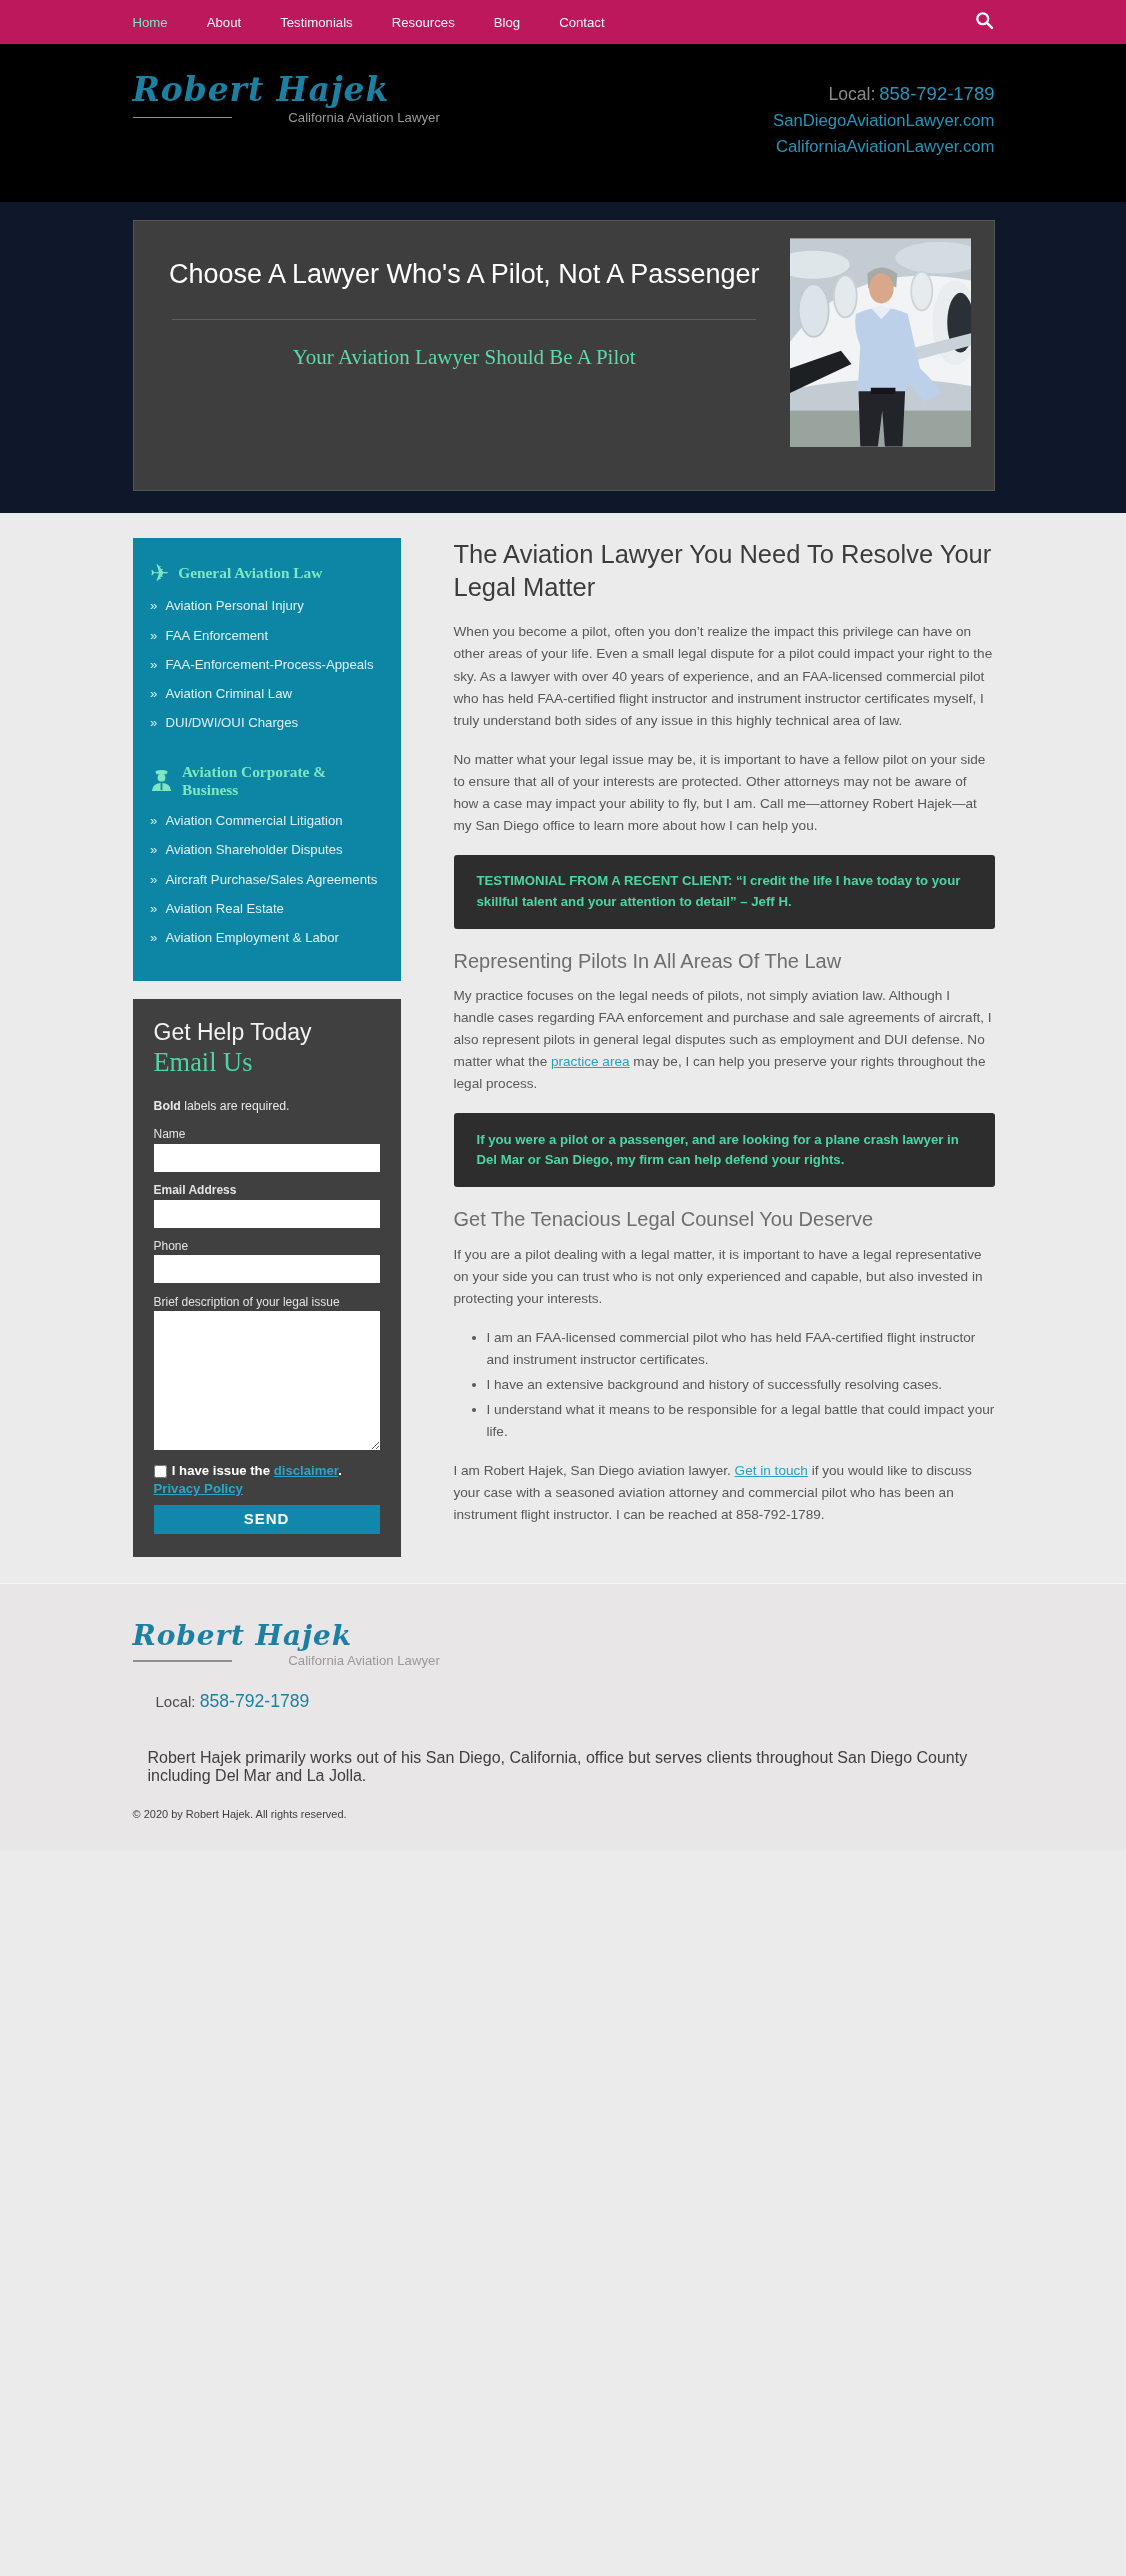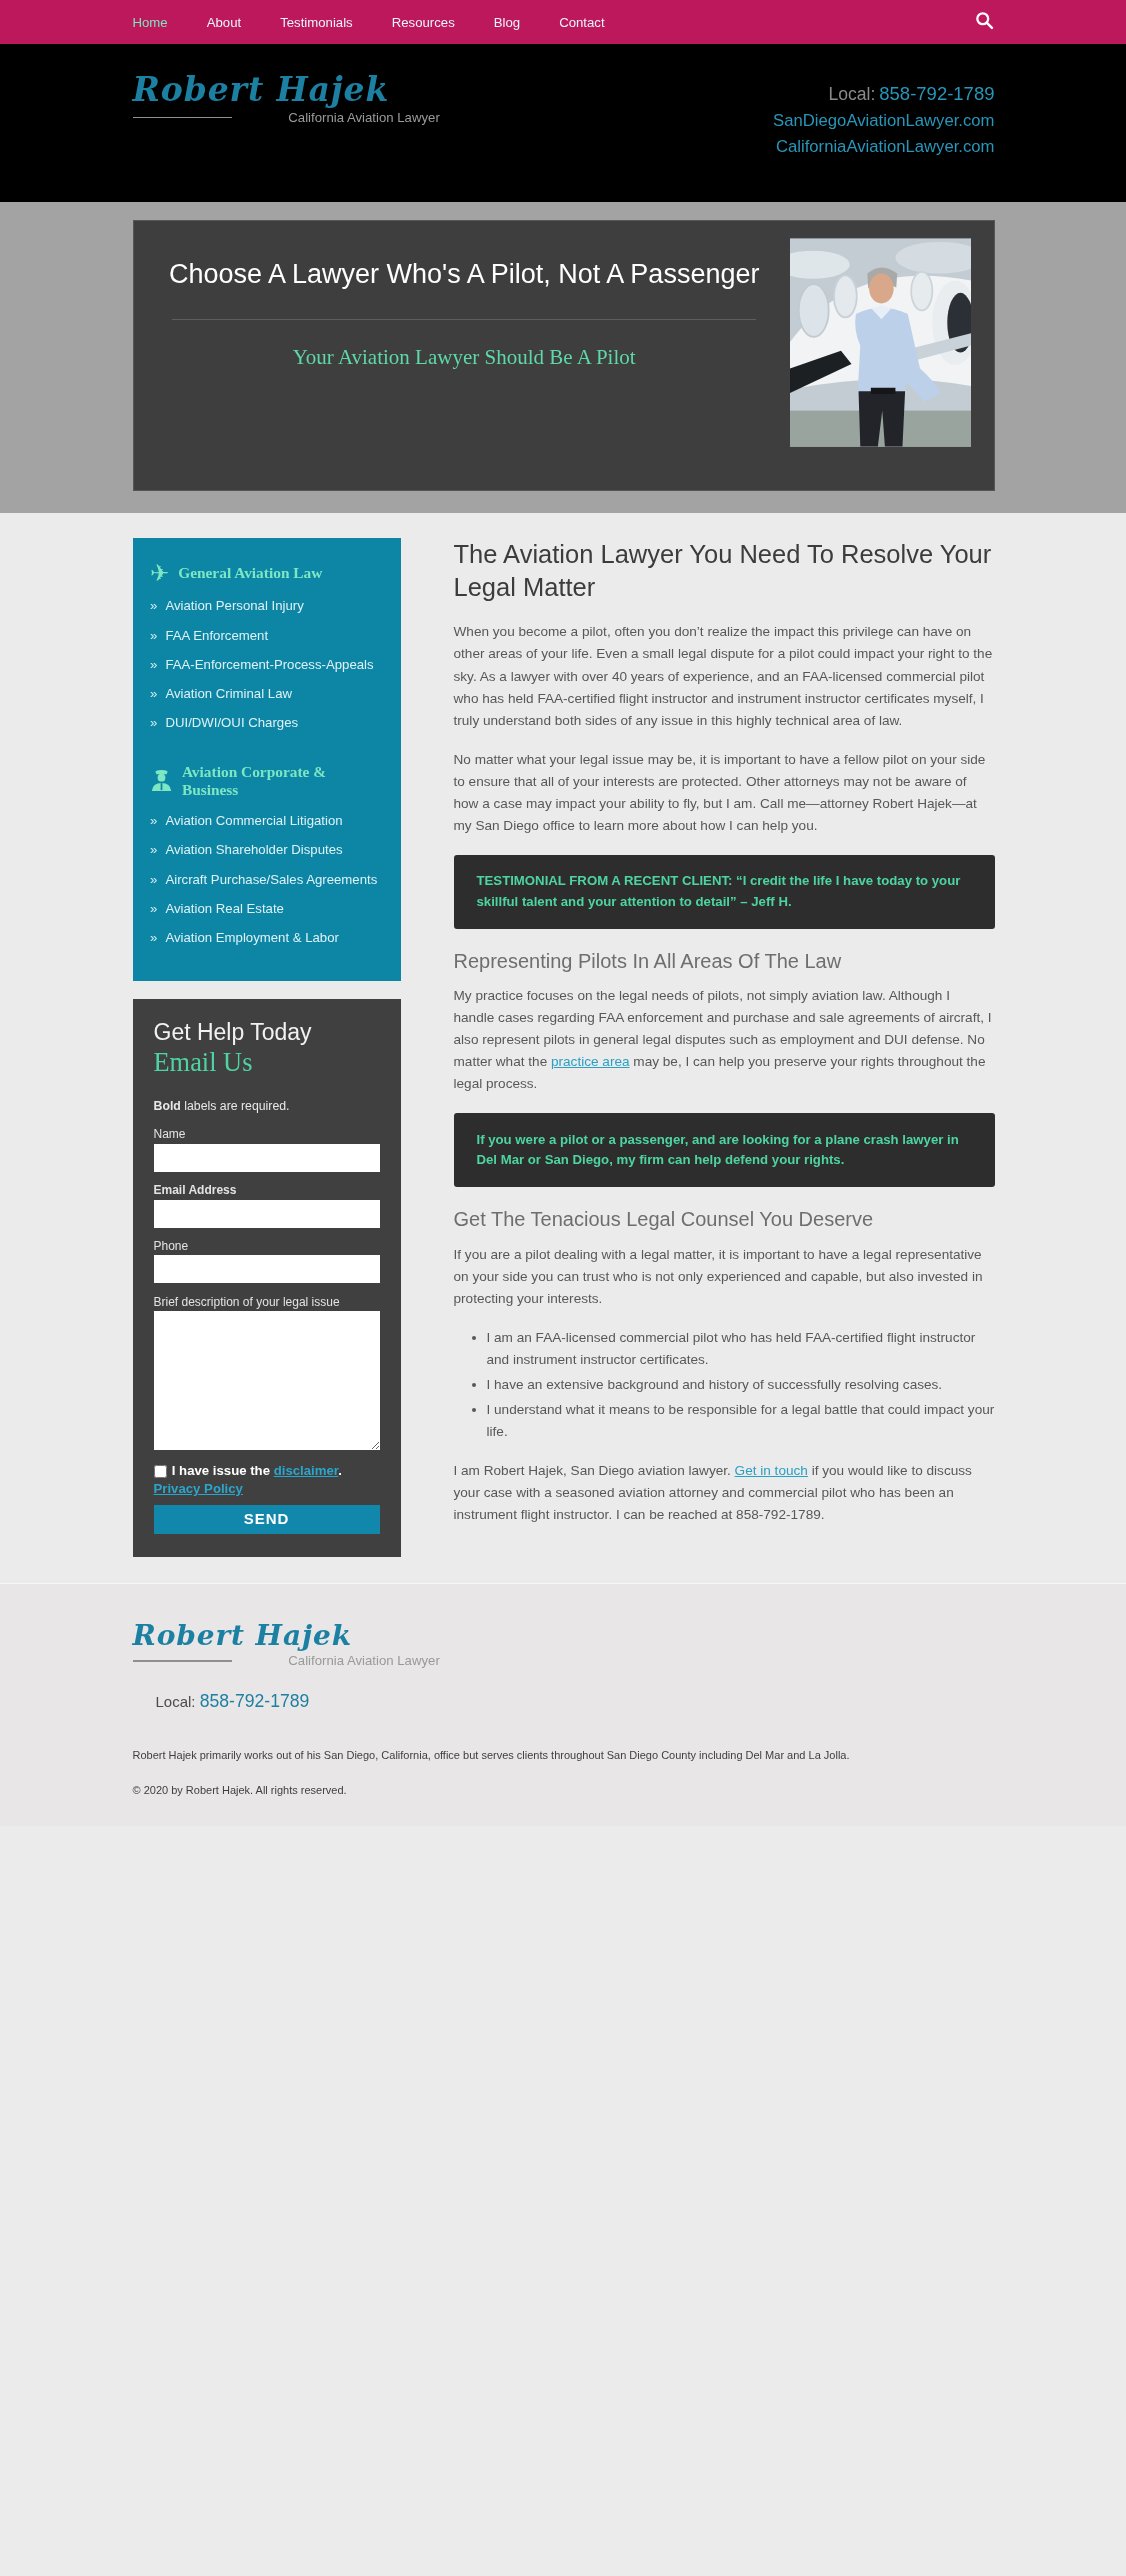--- a/index.html
+++ b/index.html
@@ -31,21 +31,21 @@
   }
   .logo-sub { display:flex; align-items:center; margin-top:1.8px; }
   .logo-line { width:99px; height:1.8px; background:#8f8f8f; margin-right:8.8px; }
   .logo-tagline { color:#9a9a9a; font-size:13.2px;margin-left:48px; }
   .header-contact { text-align:right; padding-top:10.6px; }
   .header-local { font-size:17.6px; color:#8a8a8a; }
   .header-phone { font-size:18.5px; color:#2796ba; text-decoration:none; }
   .header-domain { display:block; font-size:16.7px; color:#2796ba; margin-top:6.2px; text-decoration:none; }
 
   
-  .hero-wrap { padding:17.6px 0 22px 0; background:#a3a3a3; }
+  .hero-wrap { padding:17.6px 0 22px 0; background:#0f172a; }
   .hero-box {
     background:#3e3e3e; border:0.9px solid #565656;
     display:flex; align-items:flex-start; padding:17.6px 23px; min-height:271px;
   }
   .hero-text { flex:1; padding:17.6px 26.4px 0 8.8px; text-align:center; }
   .hero-title { color:#fff; font-size:27px; font-weight:300; line-height:1.35; }
   .hero-divider { border:none; border-top:0.9px solid #5e5e5e; margin:26.4px 7px 25px 7px; }
   .hero-subtitle {
     font-family:"Liberation Serif","DejaVu Serif",serif;
     color:#5ed8a9; font-size:21px; font-weight:400;
@@ -122,21 +122,21 @@
 
   
   .site-footer { background:#e8e6e7; border-top:0.9px solid #f7f7f7; padding:37px 0 30px 0; }
   .footer-logo-name {
     font-family:"DejaVu Serif","Liberation Serif",serif;
     font-style:italic; font-weight:bold; font-size:28px; color:#1c80a3;
     letter-spacing:0.9px; line-height:1.1;
   }
   .footer-local-row { margin:23px 0 0 23px; font-size:15px; color:#4c4c4c; }
   .footer-phone { font-size:17.6px; color:#1d7fa2; text-decoration:none; }
-  .footer-disclaimer { font-size:11px; color:#3f3f3f; margin-top:37px; }
+  .footer-disclaimer { font-size:16px; color:#3f3f3f; margin-top:37px;margin-left:15px; }
   .footer-copy { font-size:11px; color:#3f3f3f; margin-top:23px; }
 </style>
 </head>
 <body>
 
 <nav class="topnav">
   <div class="container topnav-inner">
     <ul class="nav-list">
 
         <li class="active">

